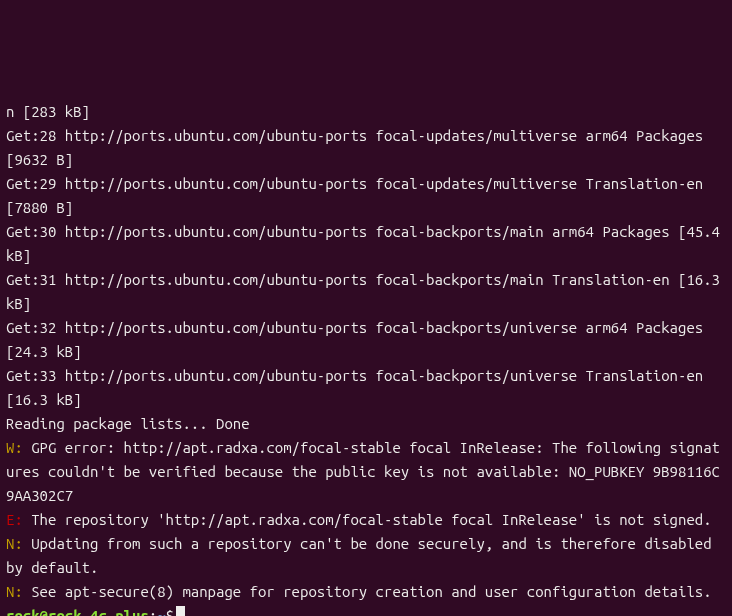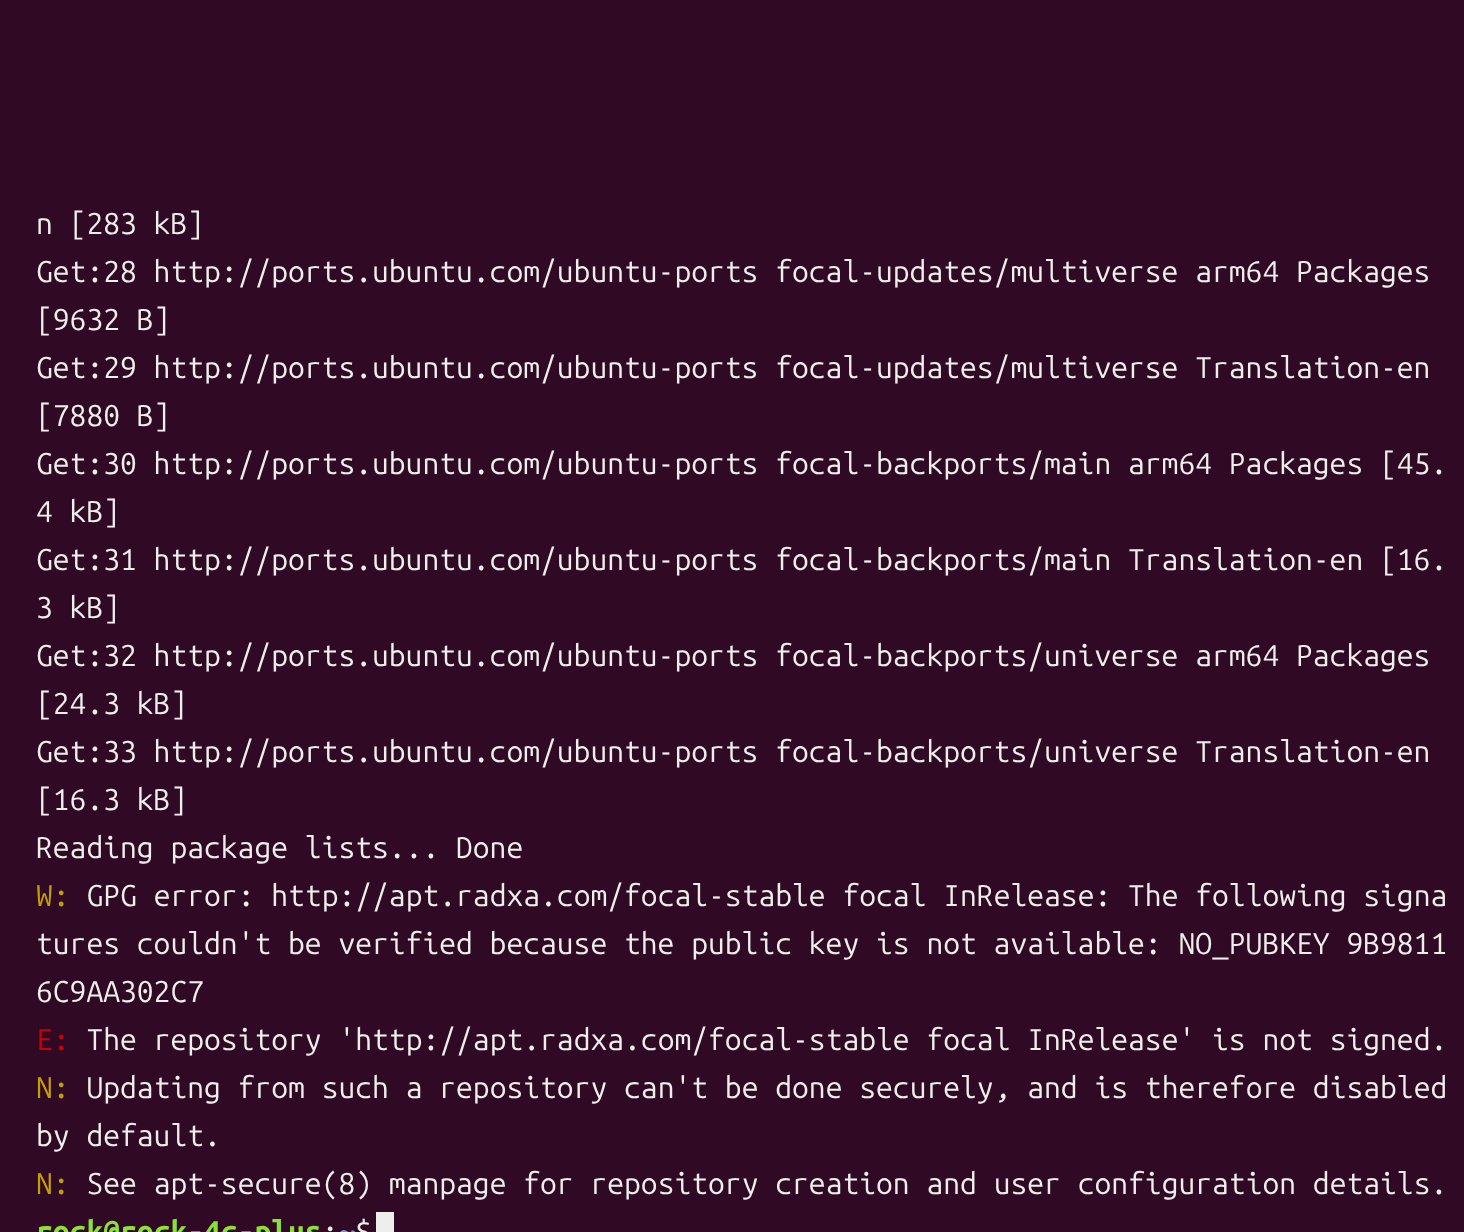--- a/index.html
+++ b/index.html
@@ -19,21 +19,20 @@
       overflow: hidden;
       white-space: pre-wrap;
       word-break: break-all;
     }
     .terminal {
       width: 100%;
       height: 100%;
     }
     .line {
       display: block;
-      margin-left: 12px;
     }
     .warn {
       color: #c4a000;
     }
     .err {
       color: #cc0000;
     }
     .notice {
       color: #c4a000;
     }

